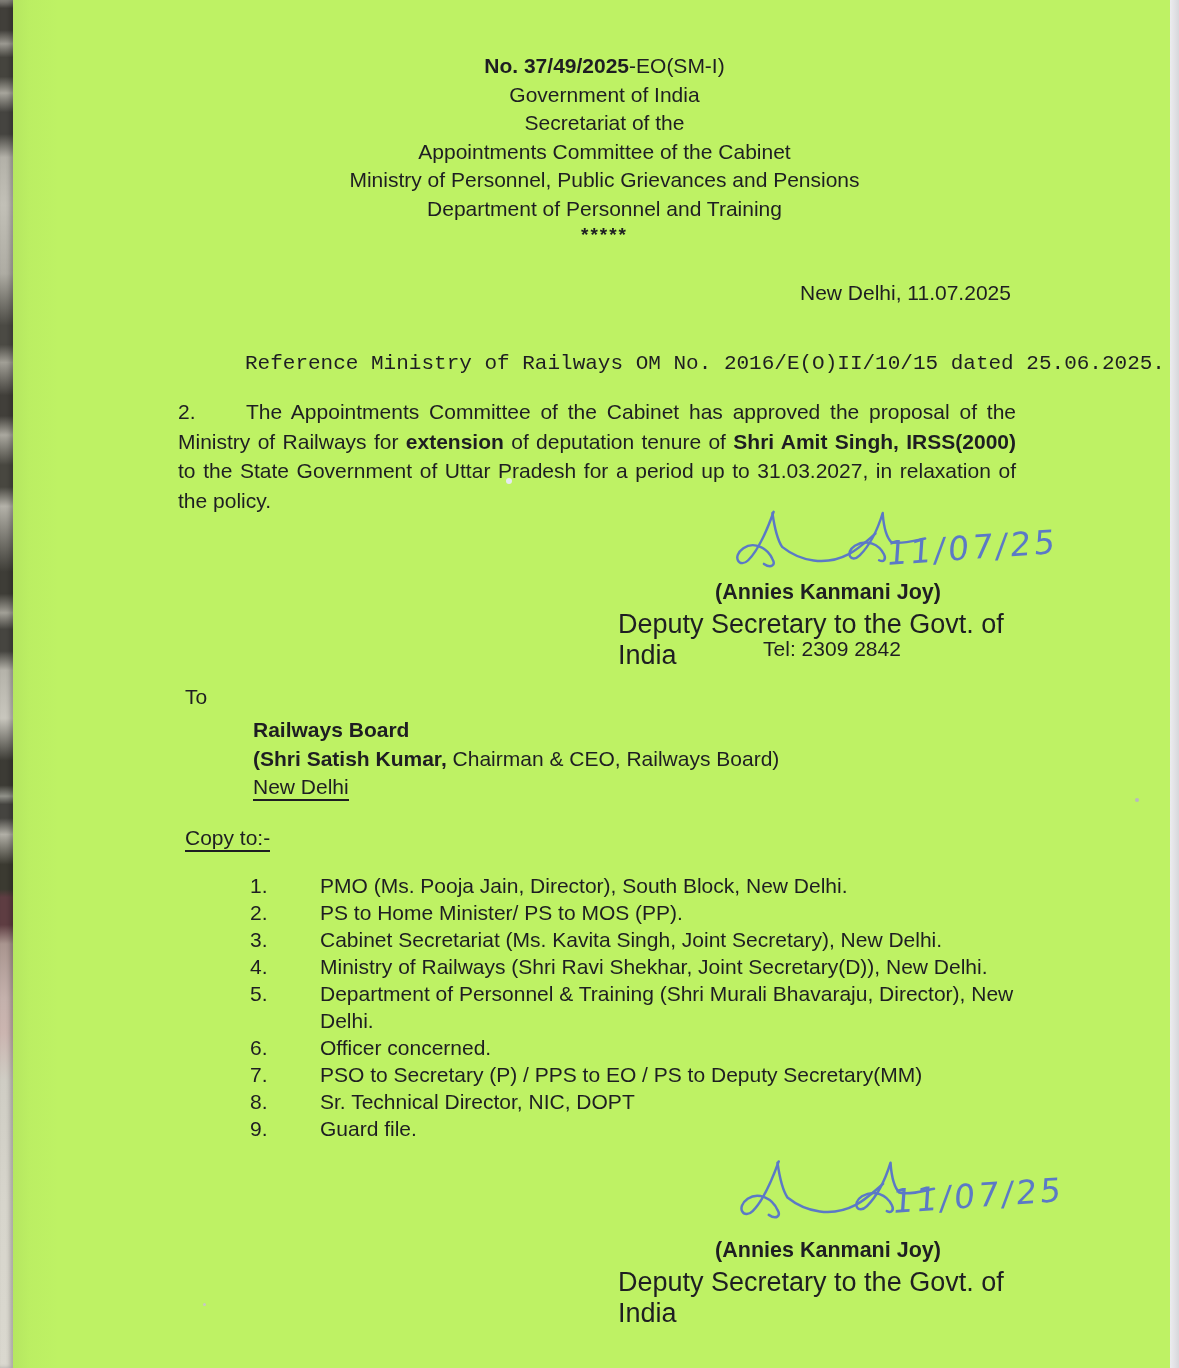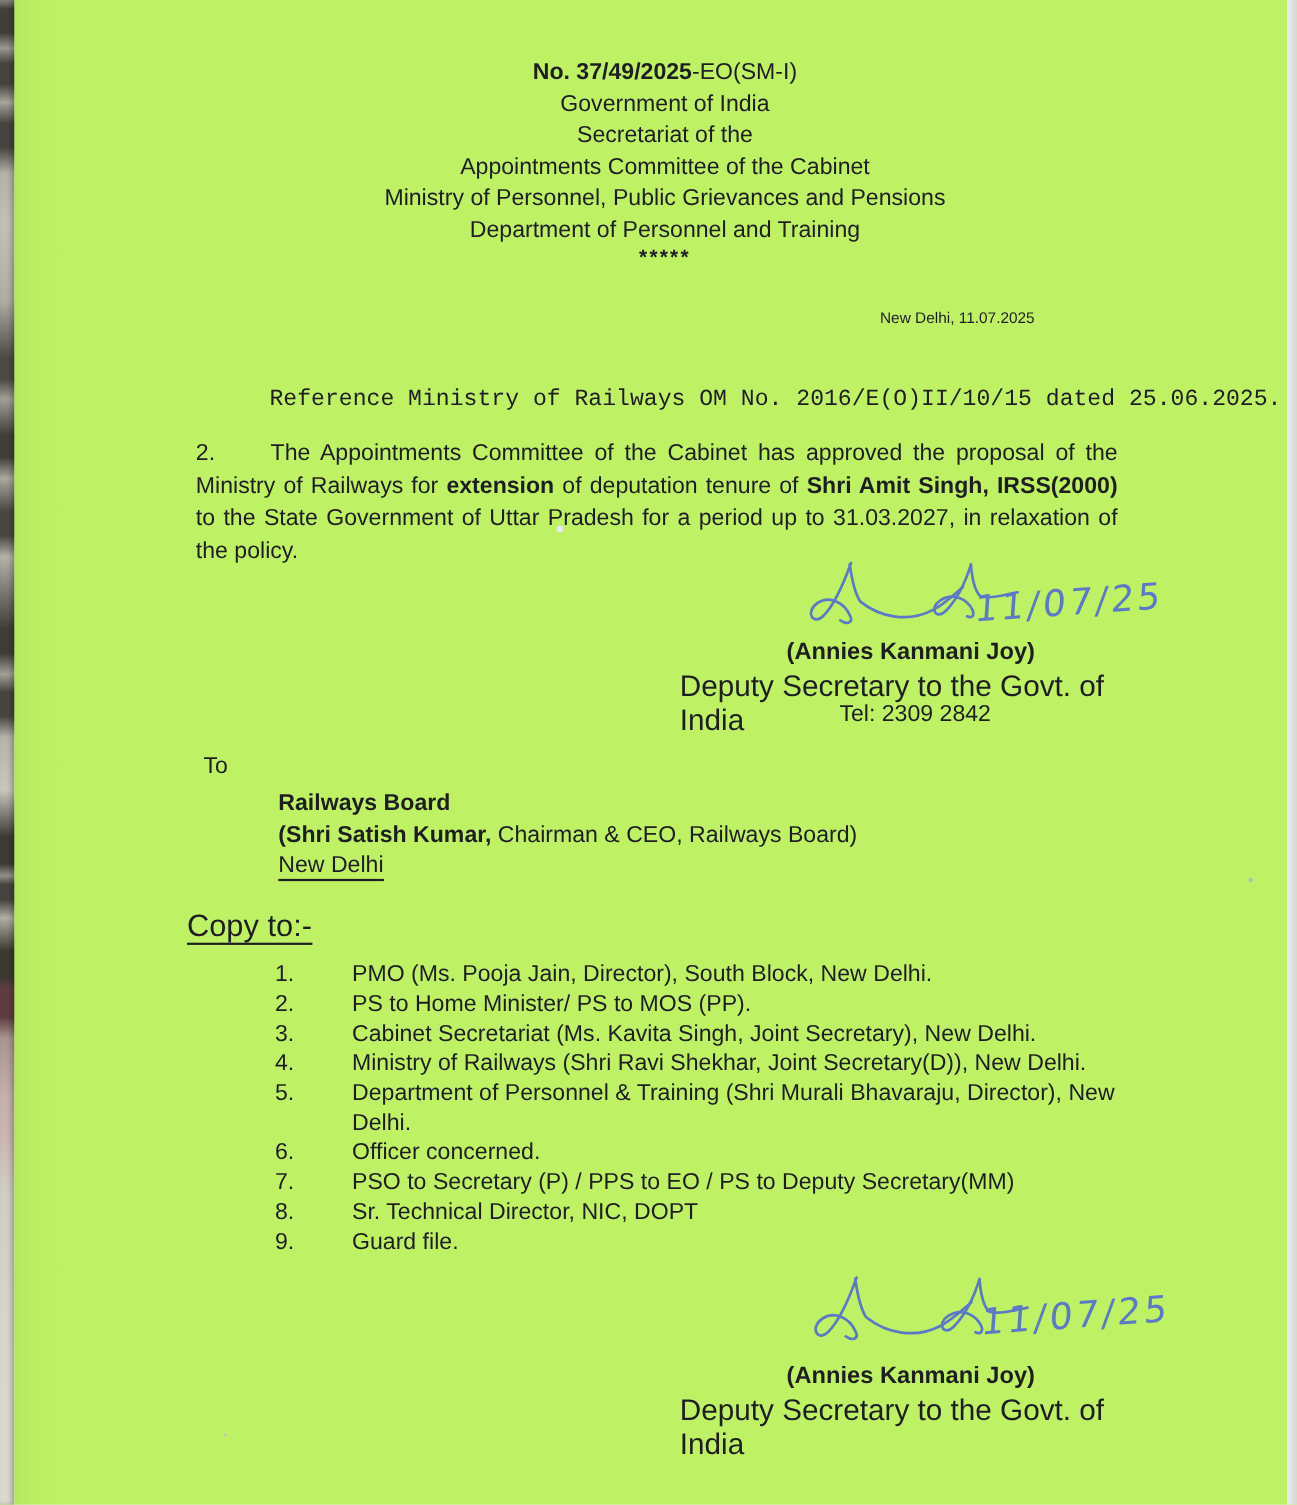--- a/index.html
+++ b/index.html
@@ -51,21 +51,21 @@
 
   .b{font-weight:bold;}
   .u{text-decoration:none;border-bottom:2px solid currentColor;padding-bottom:1px;display:inline-block;line-height:1.05;}
 
   .header{
     position:absolute;top:52px;left:30px;right:0;
     text-align:center;font-size:21px;line-height:28.5px;
   }
   .stars{font-weight:bold;letter-spacing:2px;font-size:19px;line-height:24px;}
 
-  .dateline{position:absolute;top:281px;left:800px;font-size:14px;}
+  .dateline{position:absolute;top:281px;left:800px;font-size:21px;}
 
   .refline{position:absolute;top:352px;left:245px;font-size:21px;font-family:Liberation Mono, monospace;}
 
   .para2{position:absolute;top:397px;left:178px;width:838px;font-size:21px;line-height:29.5px;}
   .para2 .pnum{position:absolute;left:0;top:0;}
   .para2 p{margin:0;text-indent:68px;text-align:justify;}
 
   .sig-block{position:absolute;width:420px;}
   .sig-top{left:618px;top:508px;}
   .sig-bottom{left:618px;top:1150px;}
@@ -81,21 +81,21 @@
   .sig-bottom .hand-date{top:26px;left:274px;}
   .sig-name{position:absolute;top:72px;left:0;width:420px;text-align:center;font-size:21.5px;font-weight:bold;}
   .sig-desig{position:absolute;top:101px;left:0;width:420px;font-size:27px;}
   .sig-tel{position:absolute;top:129px;left:4px;width:420px;text-align:center;font-size:21px;}
   .sig-bottom .sig-name{top:88px;}
   .sig-bottom .sig-desig{top:117px;}
 
   .to-block{position:absolute;top:683px;left:185px;font-size:21px;line-height:28px;}
   .to-inner{margin-left:68px;margin-top:5px;line-height:28.5px;}
 
-  .copyto{position:absolute;top:826px;left:170px;font-size:28px;}
+  .copyto{position:absolute;top:826px;left:185px;font-size:21px;}
 
   .copy-list{position:absolute;top:872px;left:250px;width:766px;font-size:21px;}
   .copy-item{display:flex;line-height:27px;}
   .copy-item .num{width:70px;flex:0 0 70px;}
   .copy-item .txt{width:695px;}
 </style>
 </head>
 <body>
 
 <div class="page">

